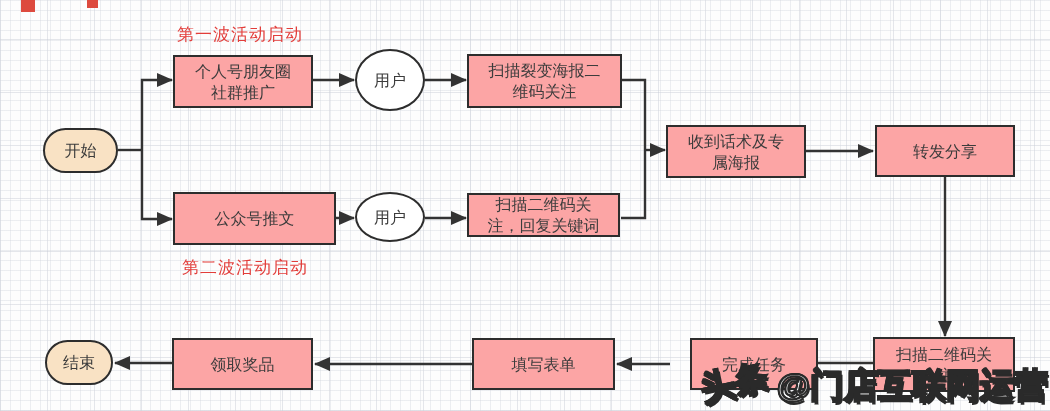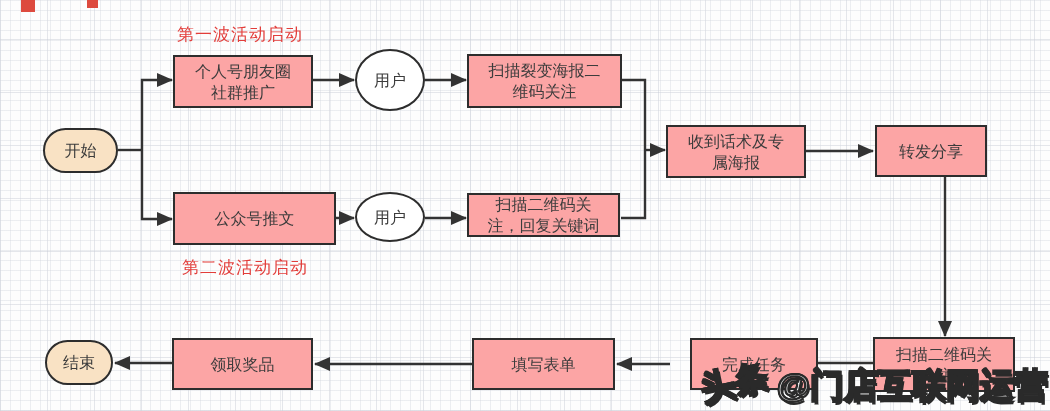--- a/index.html
+++ b/index.html
@@ -25,21 +25,21 @@
   .redmark{position:absolute;background:#dd4a3e;}
 
   
   #n-promo {left:173px;top:55px;width:140px;height:53px;}
   #n-promo .inner{max-width:100px;}
   #n-user1 {left:355px;top:49px;width:70px;height:62px;}
   #n-scan1 {left:467px;top:54px;width:155px;height:54px;}
   #n-scan1 .inner{max-width:116px;}
   #n-script{left:666px;top:125px;width:140px;height:53px;}
   #n-script .inner{max-width:100px;}
-  #n-share {left:875px;top:125px;width:112px;height:52px;}
+  #n-share {left:875px;top:125px;width:140px;height:52px;}
   #n-start {left:43px;top:128px;width:75px;height:45px;}
   #n-tweet {left:173px;top:192px;width:163px;height:53px;}
   #n-user2 {left:355px;top:192px;width:70px;height:50px;}
   #n-scan2 {left:467px;top:193px;width:153px;height:44px;}
   #n-scan2 .inner{max-width:114px;}
   #n-assist{left:873px;top:337px;width:142px;height:55px;}
   #n-assist .inner{max-width:100px;}
   #n-task  {left:670px;top:338px;width:128px;height:52px;margin-left:20px;}
   #n-form  {left:472px;top:338px;width:143px;height:52px;}
   #n-prize {left:172px;top:338px;width:141px;height:52px;}

